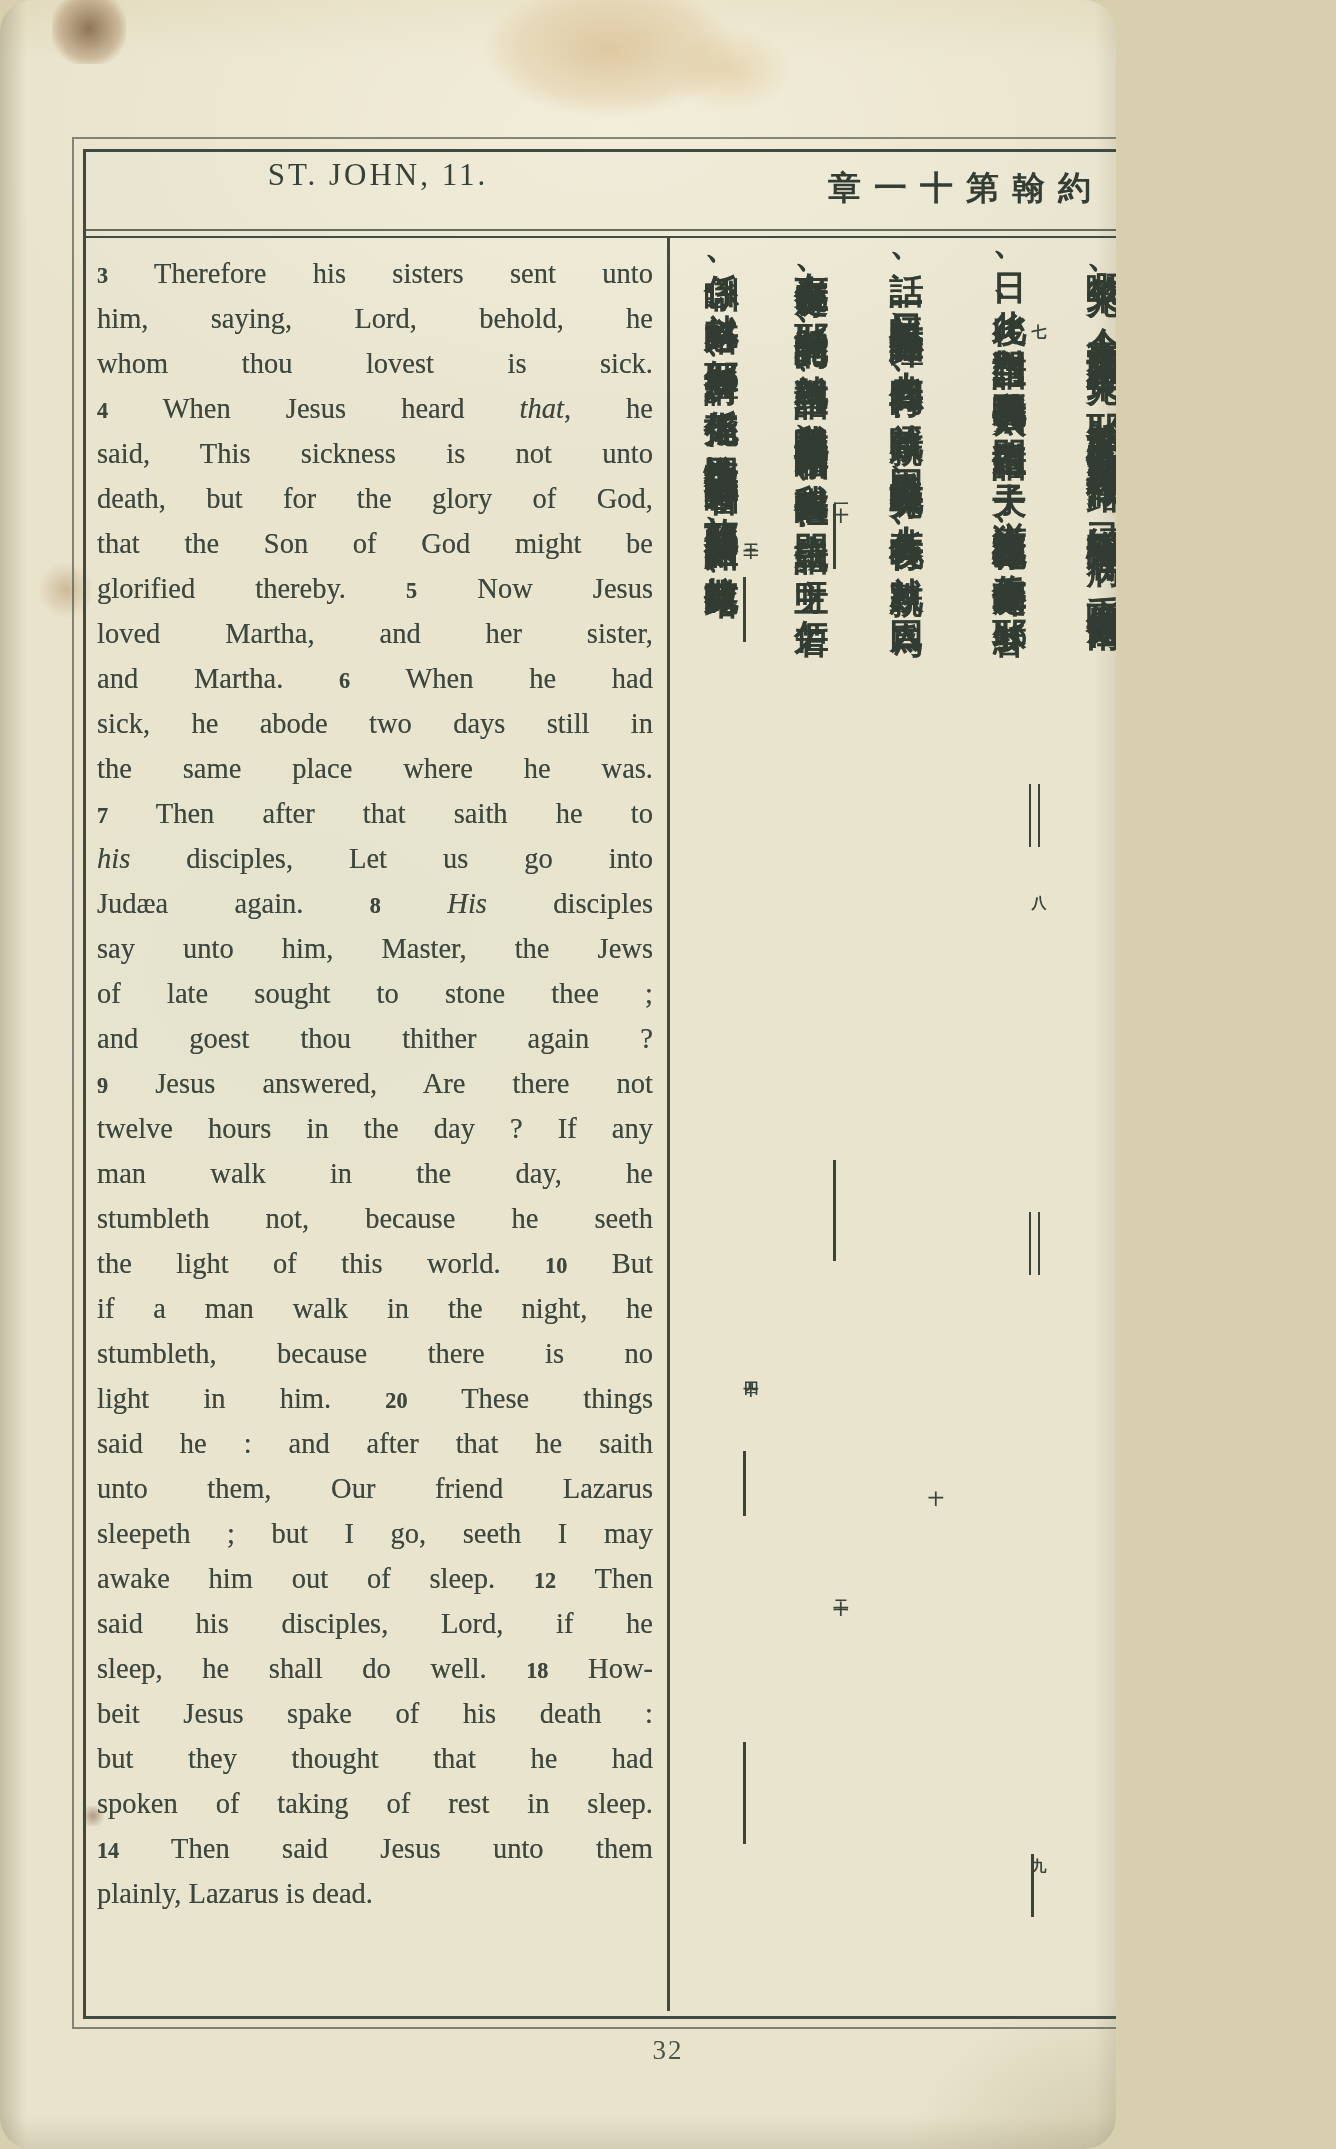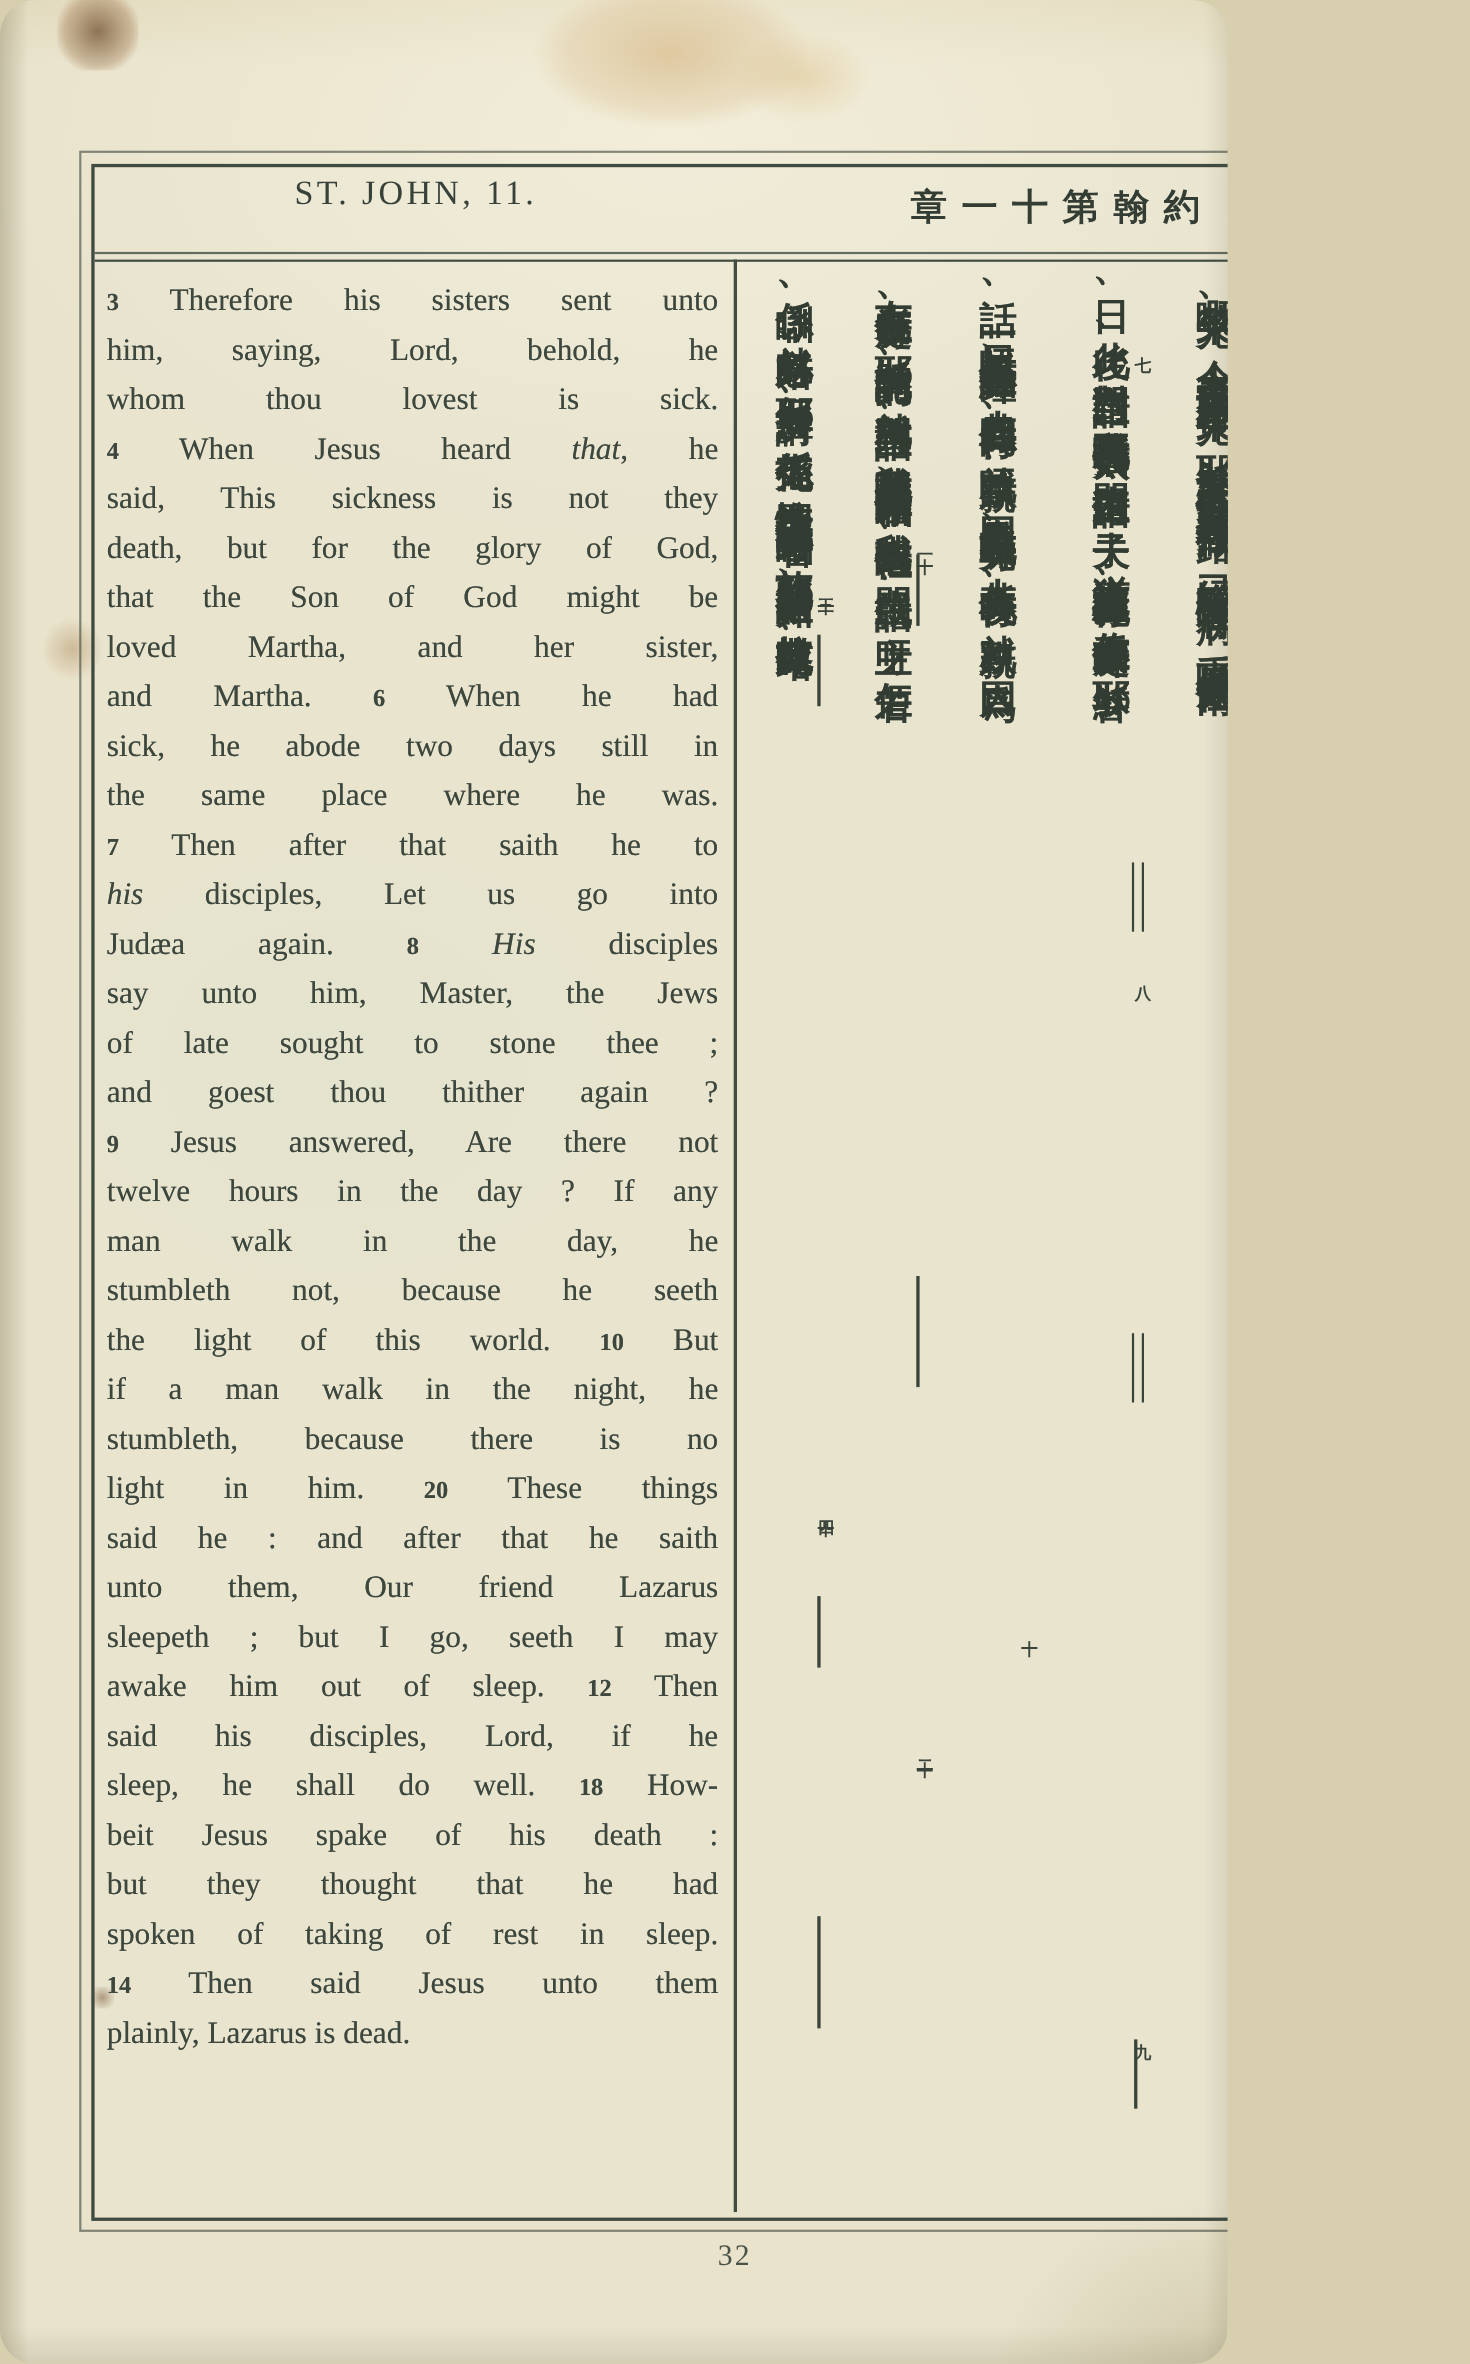--- a/index.html
+++ b/index.html
@@ -80,23 +80,24 @@
   <div class="header-left">ST. JOHN, 11.</div>
   <div class="header-right">章一十第翰約</div>
   <div class="header-rule"></div>
   <div class="divider"></div>
 
   <div class="eng" id="english-col">
       <div class="eline"><span class="vnum">3</span><span> Therefore his sisters sent unto</span></div>
       <div class="eline"><span>him, saying, Lord, behold, he</span></div>
       <div class="eline"><span>whom thou lovest is sick.</span></div>
       <div class="eline"><span class="vnum">4</span><span> When Jesus heard </span><span class="ital">that</span><span>, he</span></div>
-      <div class="eline"><span>said, This sickness is not they</span></div>
+      <div class="eline"><span>said, This sickness is not unto</span></div>
       <div class="eline"><span>death, but for the glory of God,</span></div>
       <div class="eline"><span>that the Son of God might be</span></div>
+      <div class="eline"><span>glorified thereby. </span><span class="vnum">5</span><span> Now Jesus</span></div>
       <div class="eline"><span>loved Martha, and her sister,</span></div>
       <div class="eline"><span>and Martha. </span><span class="vnum">6</span><span> When he had</span></div>
       <div class="eline"><span>sick, he abode two days still in</span></div>
       <div class="eline"><span>the same place where he was.</span></div>
       <div class="eline"><span class="vnum">7</span><span> Then after that saith he to</span></div>
       <div class="eline"><span class="ital">his</span><span> disciples, Let us go into</span></div>
       <div class="eline"><span>Judæa again. </span><span class="vnum">8</span><span> </span><span class="ital">His</span><span> disciples</span></div>
       <div class="eline"><span>say unto him, Master, the Jews</span></div>
       <div class="eline"><span>of late sought to stone thee ;</span></div>
       <div class="eline"><span>and goest thou thither again ?</span></div>

